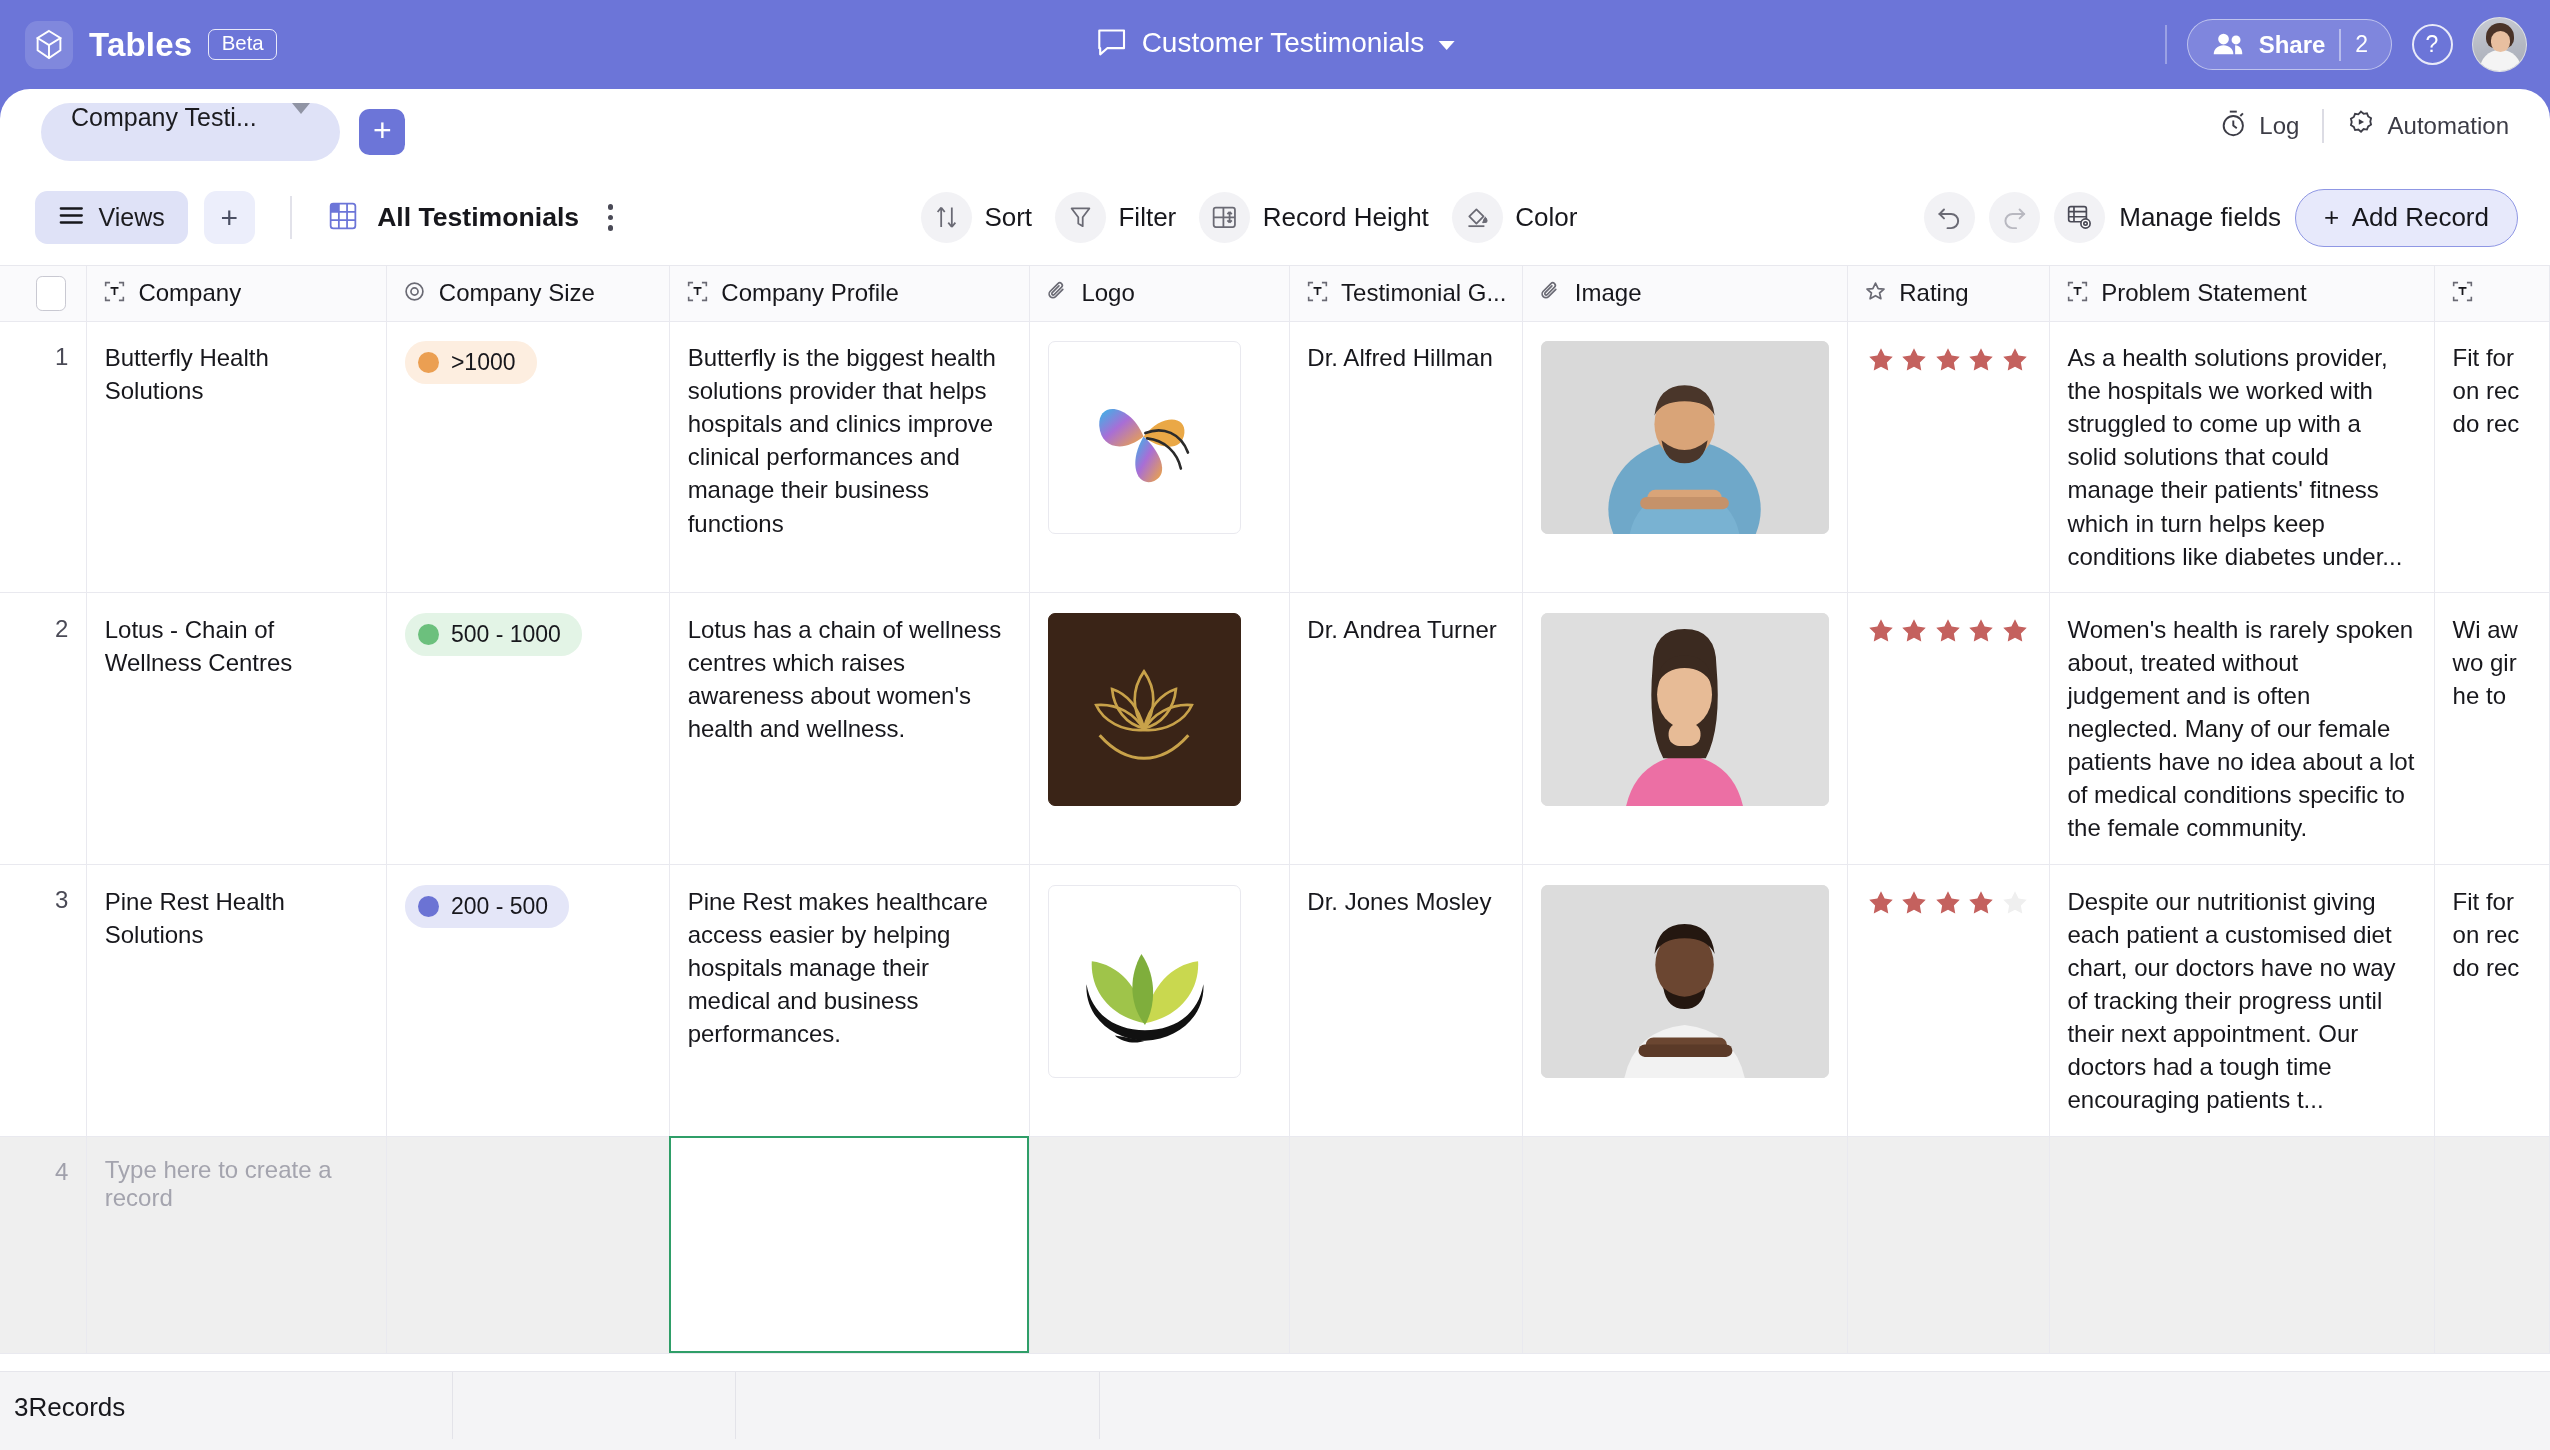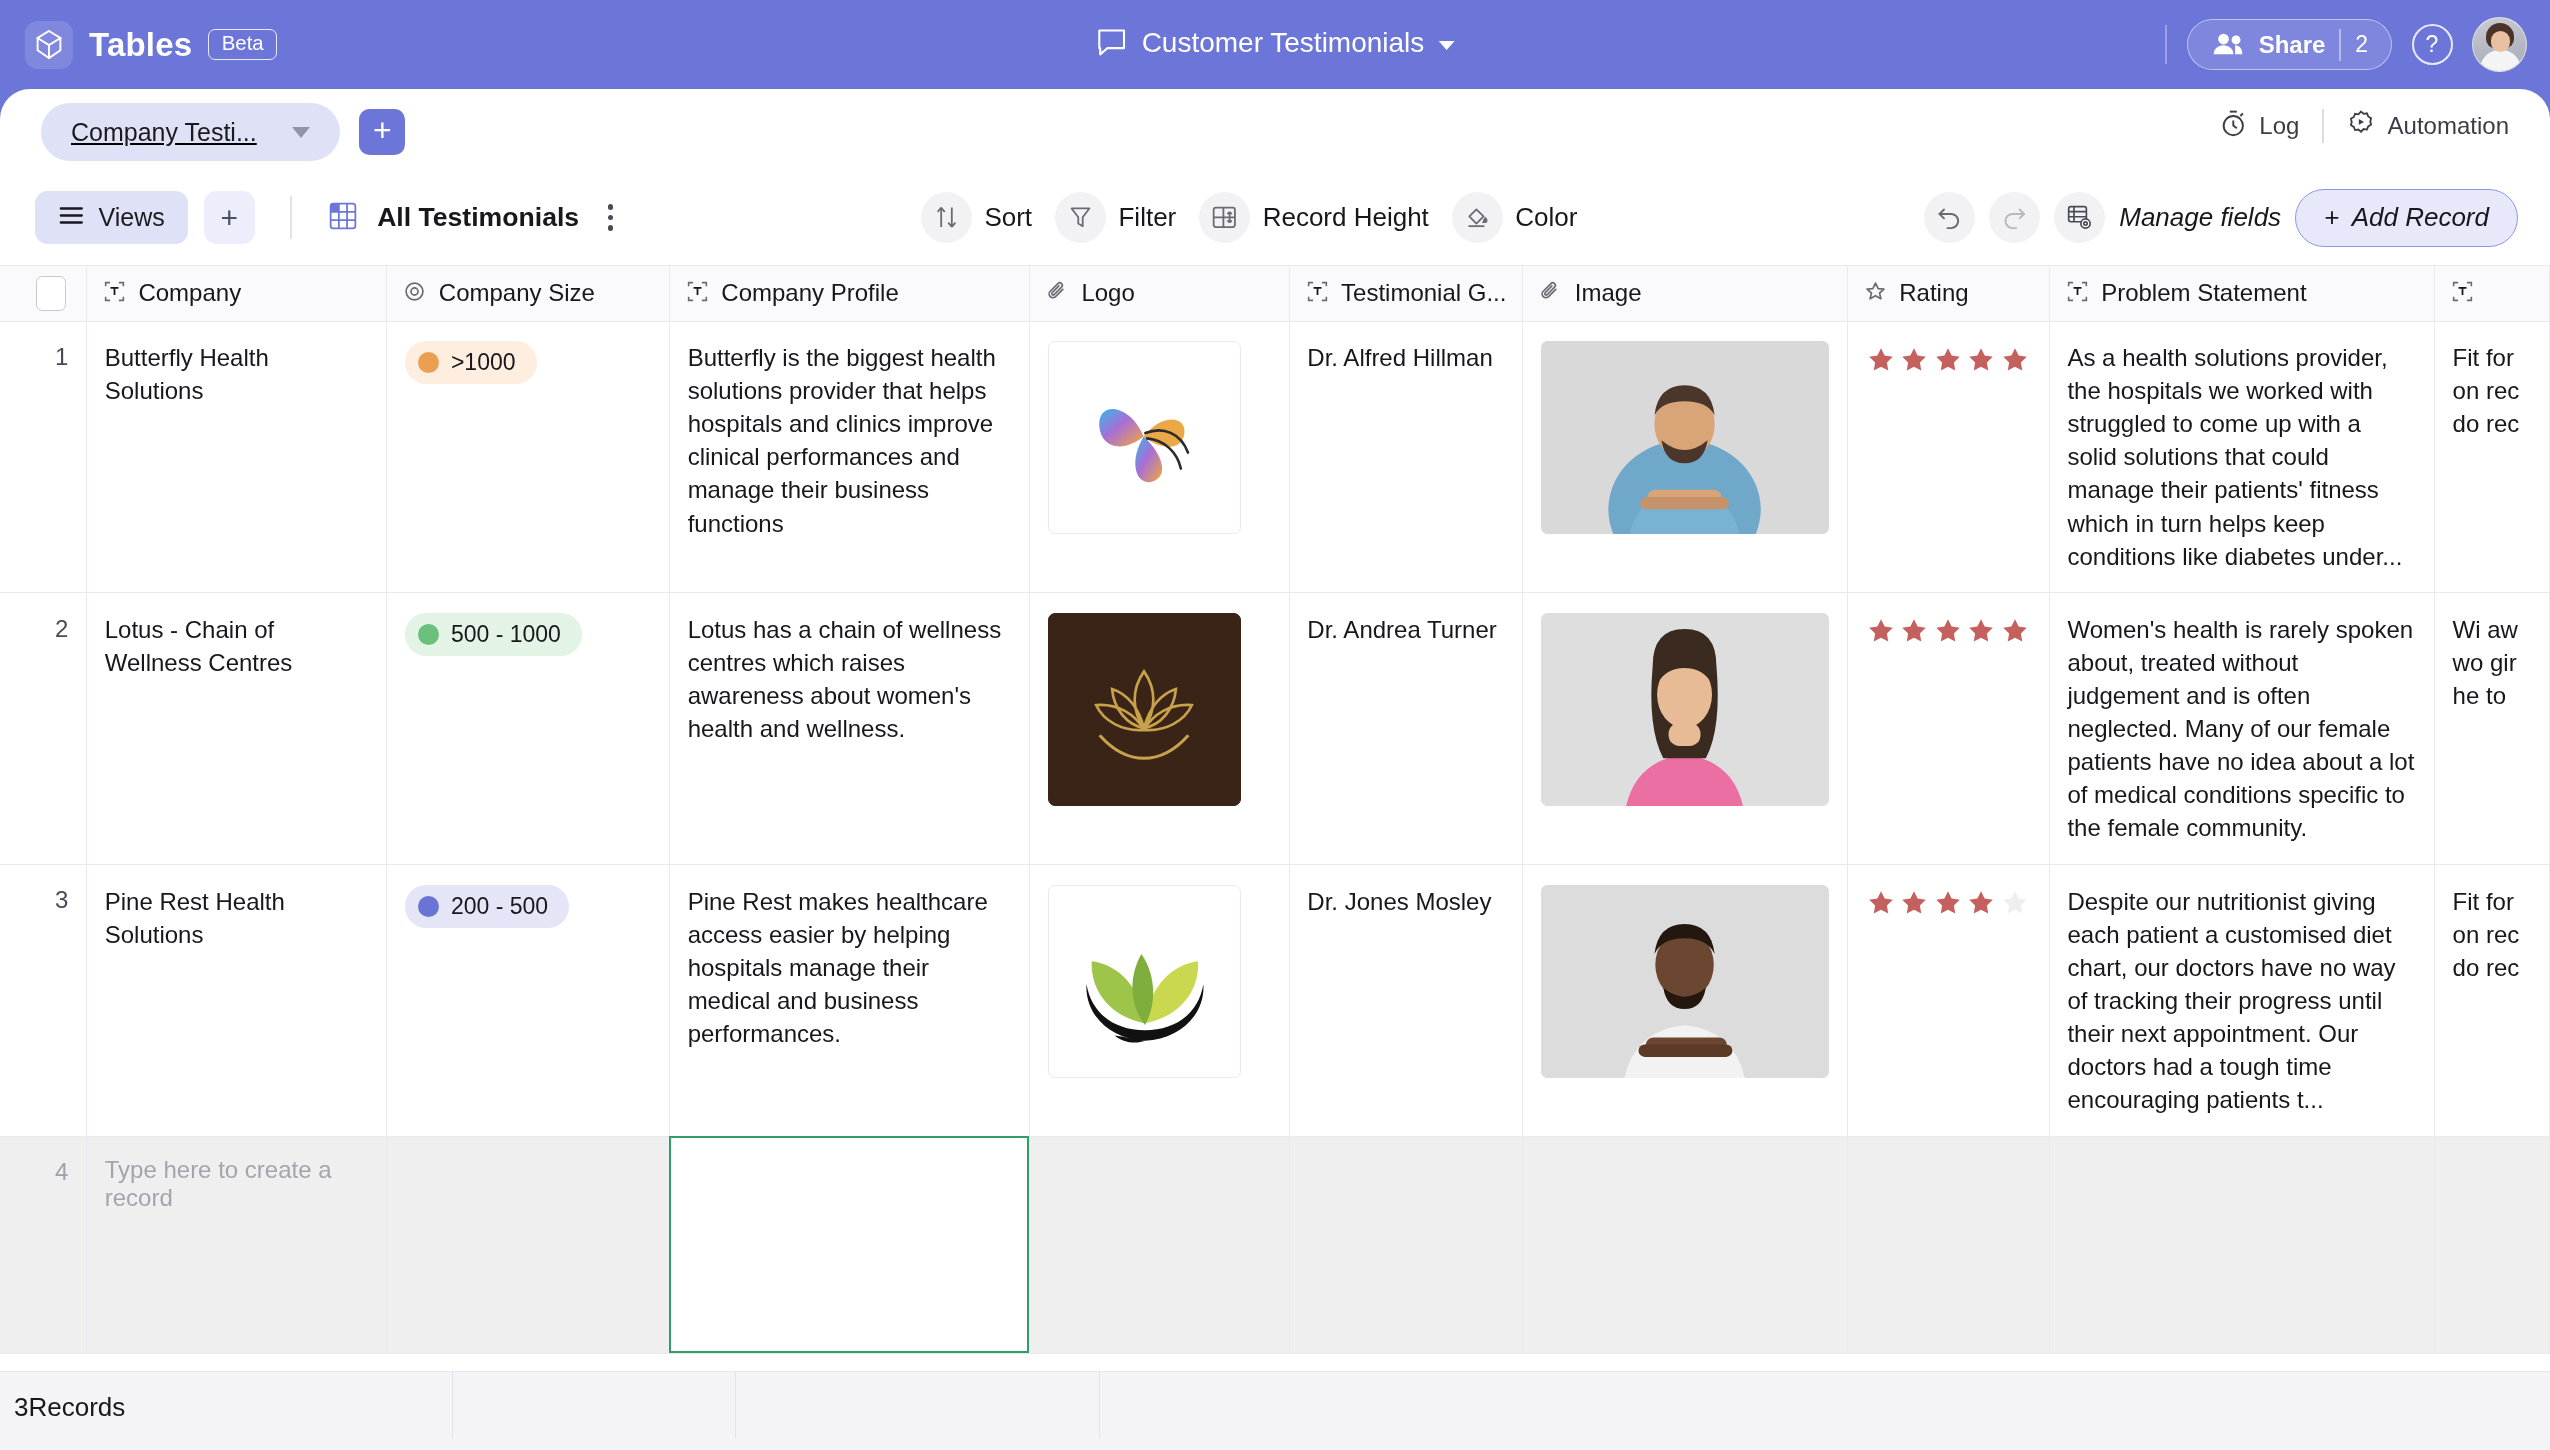--- a/index.html
+++ b/index.html
@@ -66,21 +66,21 @@
   .tabstrip {
     position:absolute; top:89px; left:0; width:2550px; height:81px; background:#6c75d8;
   }
   .tabsheet {
     position:absolute; top:0; left:0; width:2550px; height:81px;
     background:#fff; border-radius:30px 30px 0 0;
   }
   .tabs-inner { position:absolute; left:41px; top:14px; display:flex; align-items:center; gap:19.5px; }
   .table-tab {
     height:58px; border-radius:29px; background:#dfe2f7;
-    display:flex; align-items:center; gap:35px; padding:0 30px;text-decoration:underline;
+    display:flex; align-items:flex-start; gap:35px; padding:0 30px;
   }
   .table-tab .tt-label { font-size:25px; color:#1b1b1f; }
   .caret-grey { width:0;height:0;border-left:9.7px solid transparent;border-right:9.7px solid transparent;
     border-top:11.5px solid #9094a4; }
   .addtab-btn {
     width:46px; height:46px; border-radius:10.6px; background:#6c75d8; color:#fff;
     font-size:32px; line-height:43px; text-align:center; font-weight:300;
   }
   .logauto { position:absolute; right:41px; top:19.5px; display:flex; align-items:center; gap:23px; }
   .la-item { display:flex; align-items:center; gap:12.4px; color:#3c3c46; font-size:24px; }
@@ -108,21 +108,21 @@
   .kebab i { width:5.3px;height:5.3px;border-radius:50%;background:#4a4a56; display:block; }
 
   .tb-center { position:absolute; left:921px; display:flex; align-items:center; gap:7px; }
   .tool-btn { display:flex; align-items:center; gap:12.4px; padding:0 16px 0 0; }
   .tool-ico {
     width:51px;height:51px;border-radius:50%;background:#f2f2f5;
     display:flex;align-items:center;justify-content:center;
   }
   .tool-lbl { font-size:26px; color:#17171c; }
 
-  .tb-right { position:absolute; right:32px; display:flex; align-items:center; gap:14px;font-style:italic; }
+  .tb-right { position:absolute; right:32px; display:flex; align-items:center; gap:14px; }
   .round-ico { width:51px;height:51px;border-radius:50%;background:#f2f2f5;
     display:flex;align-items:center;justify-content:center; }
   .managefields { display:flex; align-items:center; gap:14px; font-size:26px; color:#17171c; }
   .addrecord {
     height:58px; border-radius:29px; background:#e7e9fb; border:1.8px solid #8f97e4;
     display:flex; align-items:center; gap:12.4px; padding:0 28px; font-size:26px; color:#17171c;
   }
 
   
   .grid { position:absolute; top:266px; left:0; width:2550px; height:1096px; background:#fff; overflow:hidden; }

